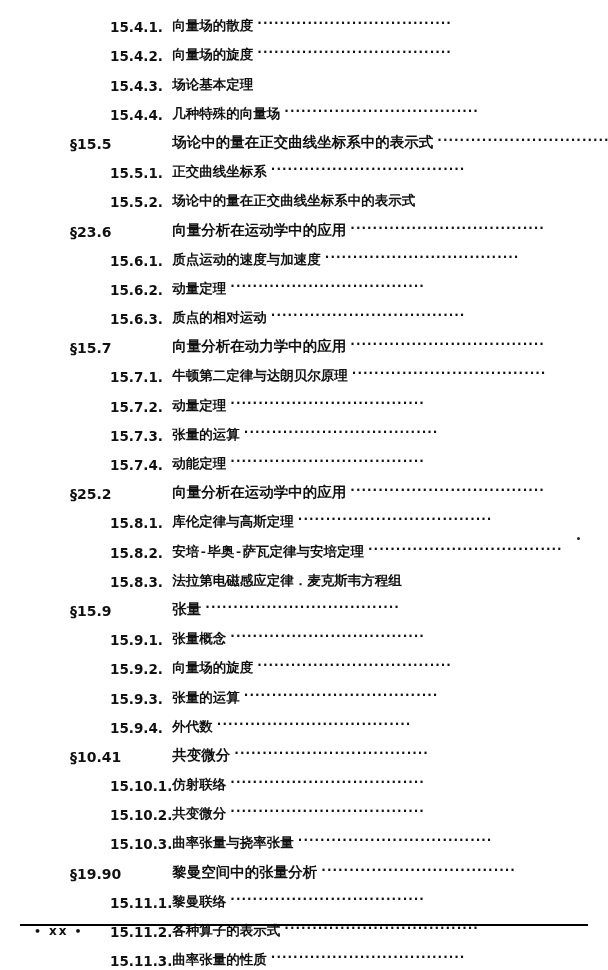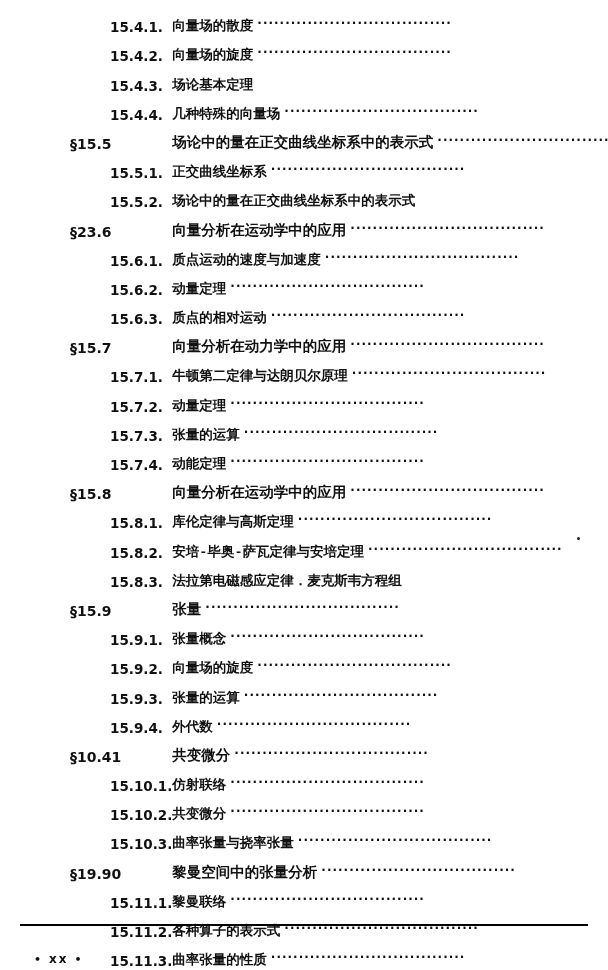--- a/index.html
+++ b/index.html
@@ -80,21 +80,21 @@
   .footer-rule {
     position: absolute;
     left: 20px;
     right: 20px;
     bottom: 44px;
     border-bottom: 2px solid #000;
   }
   .footer {
     position: absolute;
     left: 28px;
-    bottom: 4px;
+    bottom: 32px;
     font-size: 12px;
     font-weight: bold;
     letter-spacing: 2px;
   }
   .footer .dot {
     font-size: 11px;
     padding: 0 6px;
   }
   .speck {
     position: absolute;
@@ -168,21 +168,21 @@
         </tr>
         <tr class="toc-row lvl-sub">
           <td class="num-cell">15.7.3.</td>
           <td class="title-cell"><span class="title-inner">张量的运算</span><span class="leader">···································</span></td>
         </tr>
         <tr class="toc-row lvl-sub">
           <td class="num-cell">15.7.4.</td>
           <td class="title-cell"><span class="title-inner">动能定理</span><span class="leader">···································</span></td>
         </tr>
         <tr class="toc-row lvl-sec gap-before">
-          <td class="num-cell">§15.8</td>
+          <td class="num-cell">§25.2</td>
           <td class="title-cell"><span class="title-inner">向量分析在运动学中的应用</span><span class="leader">···································</span></td>
         </tr>
         <tr class="toc-row lvl-sub">
           <td class="num-cell">15.8.1.</td>
           <td class="title-cell"><span class="title-inner">库伦定律与高斯定理</span><span class="leader">···································</span></td>
         </tr>
         <tr class="toc-row lvl-sub">
           <td class="num-cell">15.8.2.</td>
           <td class="title-cell"><span class="title-inner">安培-毕奥-萨瓦定律与安培定理</span><span class="leader">···································</span></td>
         </tr>

